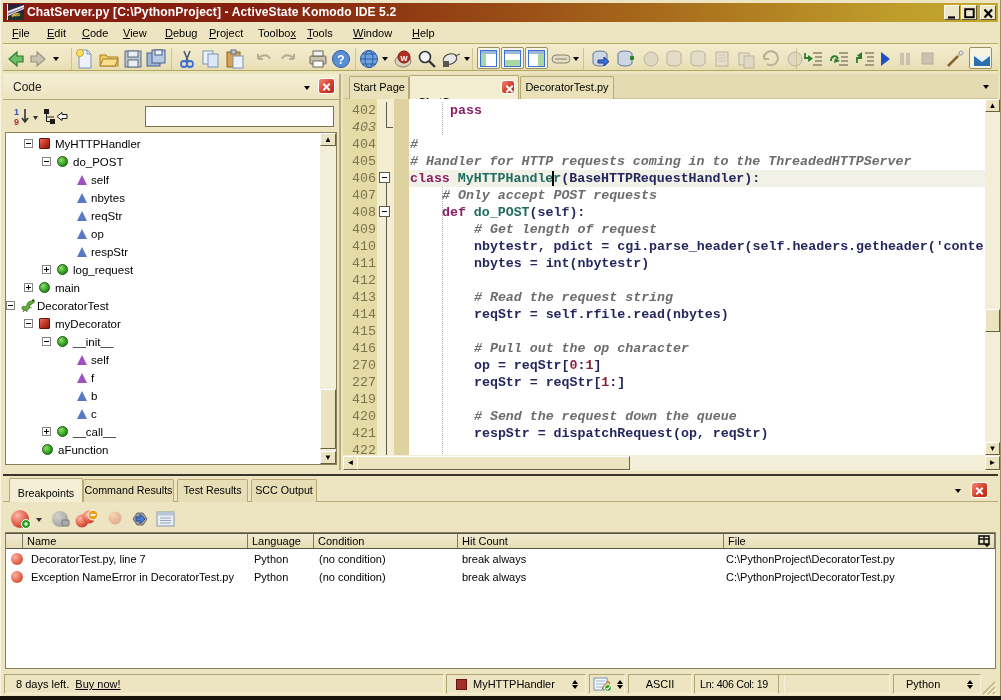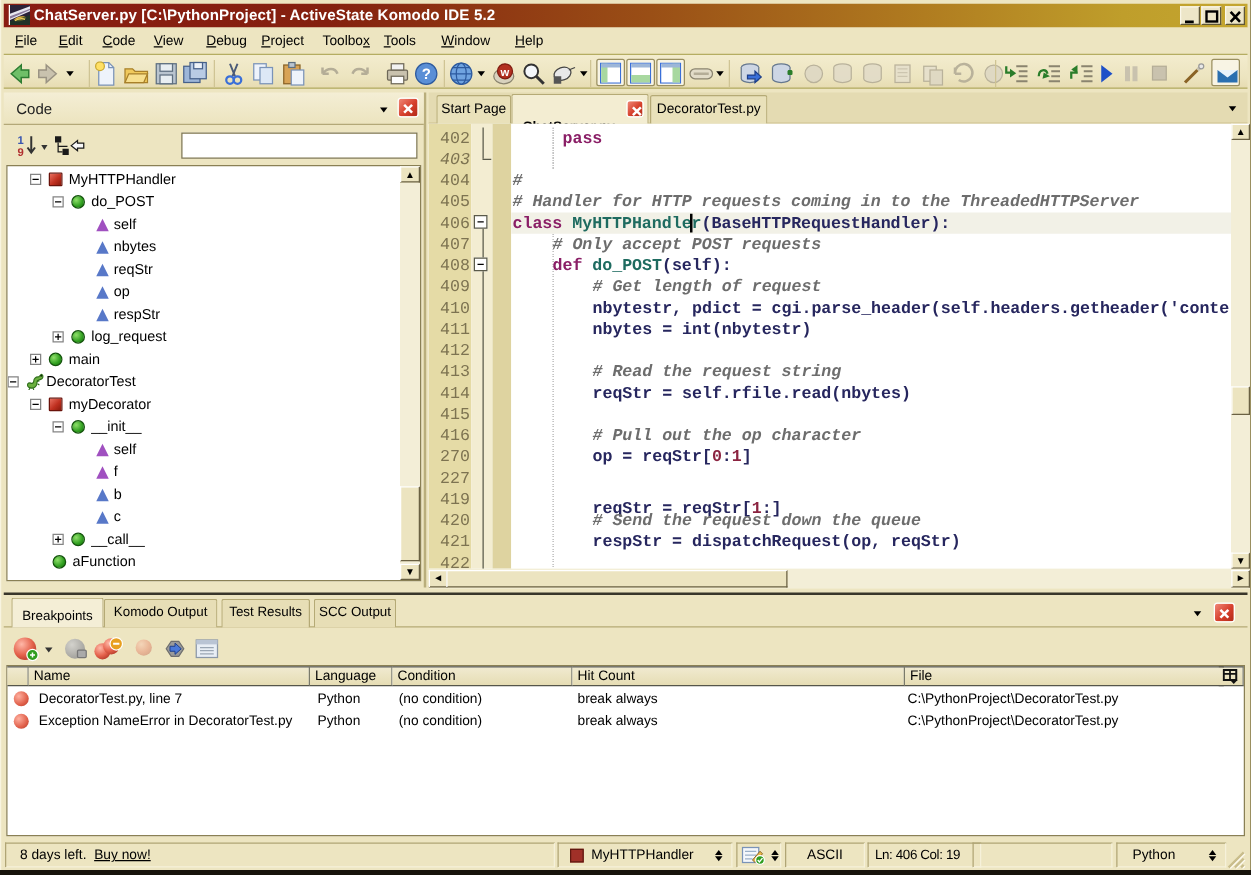--- a/index.html
+++ b/index.html
@@ -443,21 +443,21 @@
 <pre class="code" style="left:1.0px;top:71px;"><span class="kw">class</span>&nbsp;<span class="cn">MyHTTPHandler</span>(BaseHTTPRequestHandler):</pre>
 <pre class="code" style="left:33.0px;top:88px;"><span class="cm"># Only accept POST requests</span></pre>
 <pre class="code" style="left:33.0px;top:105px;"><span class="kw">def</span>&nbsp;<span class="cn">do_POST</span>(self):</pre>
 <pre class="code" style="left:65.0px;top:122px;"><span class="cm"># Get length of request</span></pre>
 <pre class="code" style="left:65.0px;top:139px;">nbytestr, pdict = cgi.parse_header(self.headers.getheader('conte</pre>
 <pre class="code" style="left:65.0px;top:156px;">nbytes = int(nbytestr)</pre>
 <pre class="code" style="left:65.0px;top:190px;"><span class="cm"># Read the request string</span></pre>
 <pre class="code" style="left:65.0px;top:207px;">reqStr = self.rfile.read(nbytes)</pre>
 <pre class="code" style="left:65.0px;top:241px;"><span class="cm"># Pull out the op character</span></pre>
 <pre class="code" style="left:65.0px;top:258px;">op = reqStr[<span class="nm">0</span>:<span class="nm">1</span>]</pre>
-<pre class="code" style="left:65.0px;top:275px;margin-top:24px;">reqStr = reqStr[<span class="nm">1</span>:]</pre>
+<pre class="code" style="left:65.0px;top:275px;">reqStr = reqStr[<span class="nm">1</span>:]</pre>
 <pre class="code" style="left:65.0px;top:309px;"><span class="cm"># Send the request down the queue</span></pre>
 <pre class="code" style="left:65.0px;top:326px;">respStr = dispatchRequest(op, reqStr)</pre>
 </div>
     </div>
   <div id="enums">
 <div class="lnum" style="top:3px;">402</div>
 <div class="lnum" style="top:20px;font-style:italic;">403</div>
 <div class="lnum" style="top:37px;">404</div>
 <div class="lnum" style="top:54px;">405</div>
 <div class="lnum" style="top:71px;">406</div>
@@ -494,21 +494,21 @@
 <div id="ehscroll" class="abs sbar">
     <div class="sbtn" style="left:0;top:1px;height:14px;">◄</div>
     <div class="sthumb" style="left:14px;top:1px;width:273px;height:14px;"></div>
     <div class="sbtn" style="left:642px;top:1px;height:14px;">►</div>
   </div>
 <div id="splitter" class="abs"></div>
 <div class="abs" style="left:3px;top:474px;width:995px;height:2px;background:#39362a;"></div>
 <div id="bpanel" class="abs">
   <div id="btabs">
     <div class="btab active" style="left:6px;width:74px;text-align:center;padding:4px;">Breakpoints</div>
-    <div class="btab" style="left:80px;width:91px;text-align:center;padding:0;">Komodo Output</div>
+    <div class="btab" style="left:80px;width:91px;text-align:center;padding:0;">Command Results</div>
     <div class="btab" style="left:174px;width:71px;text-align:center;padding:0;">Test Results</div>
     <div class="btab" style="left:248px;width:66px;text-align:center;padding:0;">SCC Output</div>
     <span class="drop" style="left:952px;top:11px;"></span>
     <div class="xbtn" style="left:968px;top:4px;"></div>
   </div>
   <div id="btools">
       <svg style="position:absolute;left:6px;top:5px;" width="170" height="22" viewBox="0 0 170 22">
 <defs>
 <radialGradient id="gr" cx="0.35" cy="0.3" r="0.8">
             <stop offset="0" stop-color="#ffb8a8"></stop>

